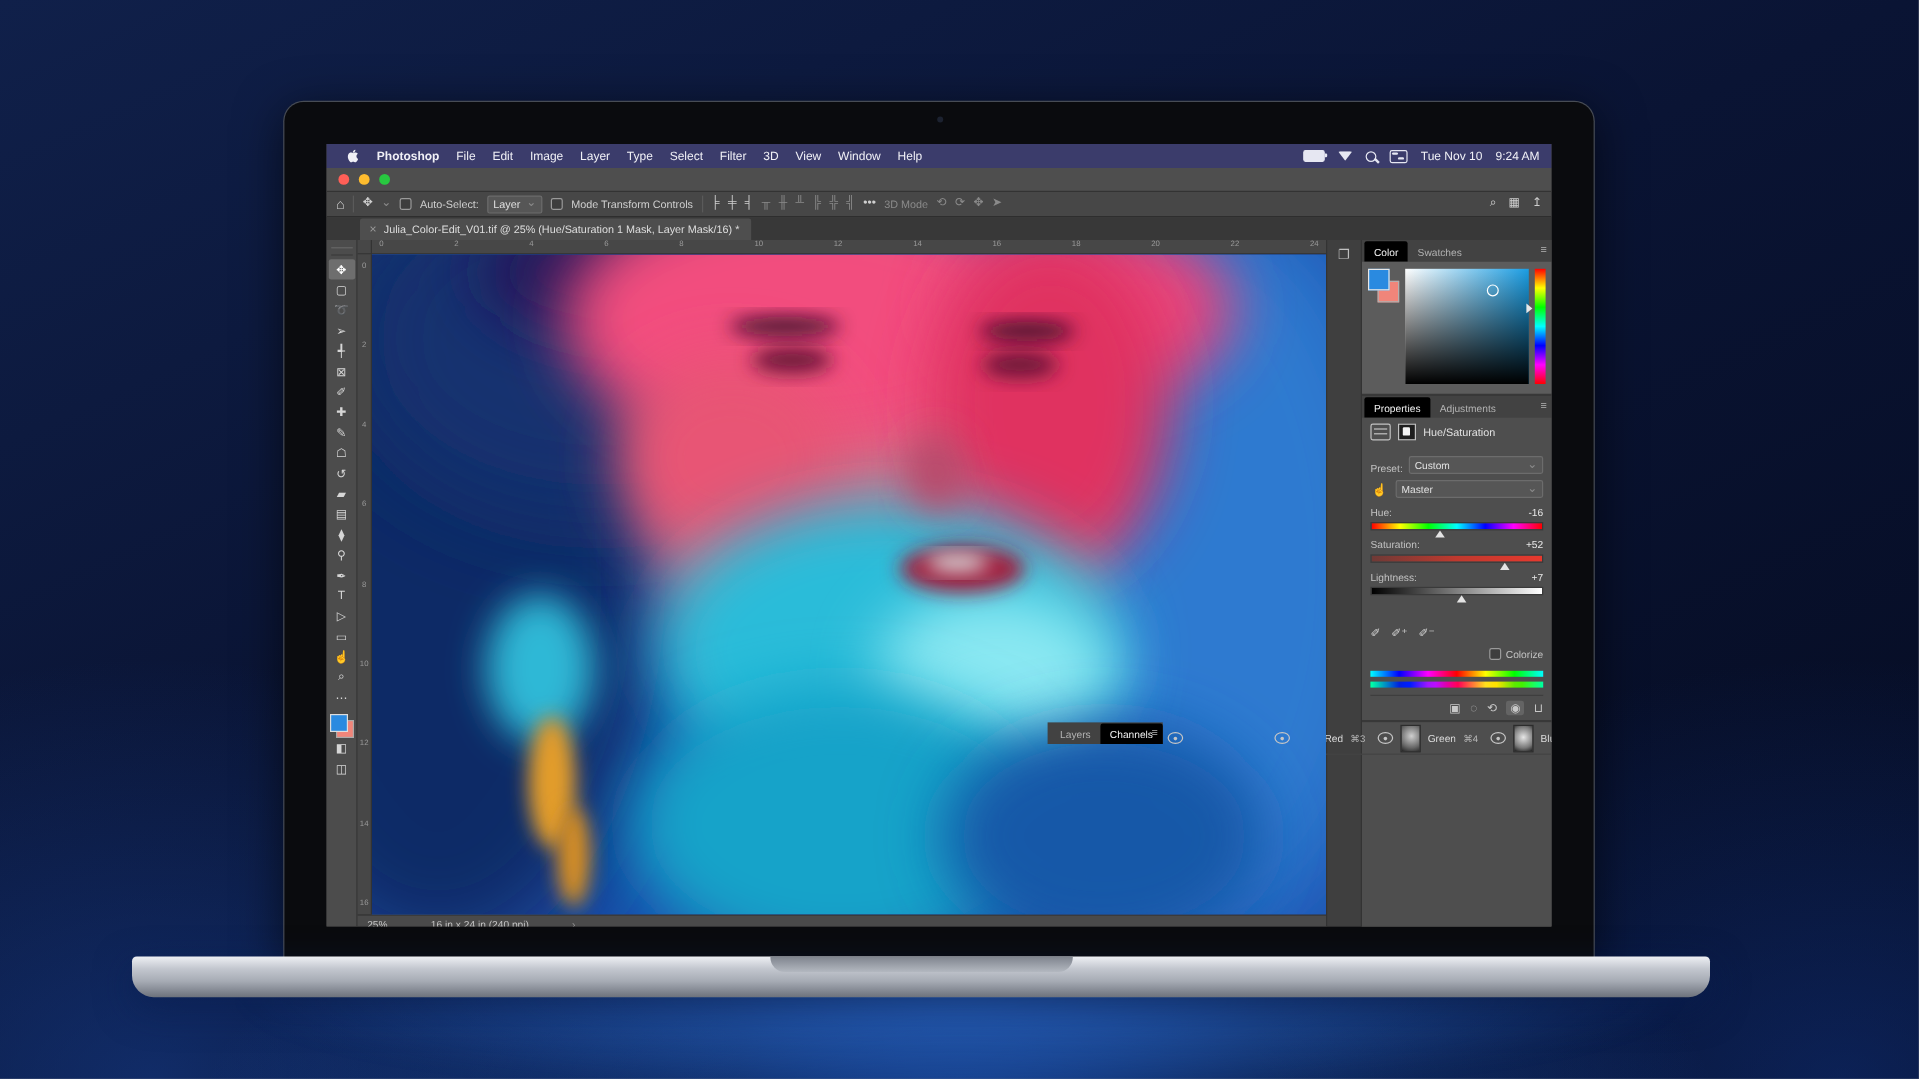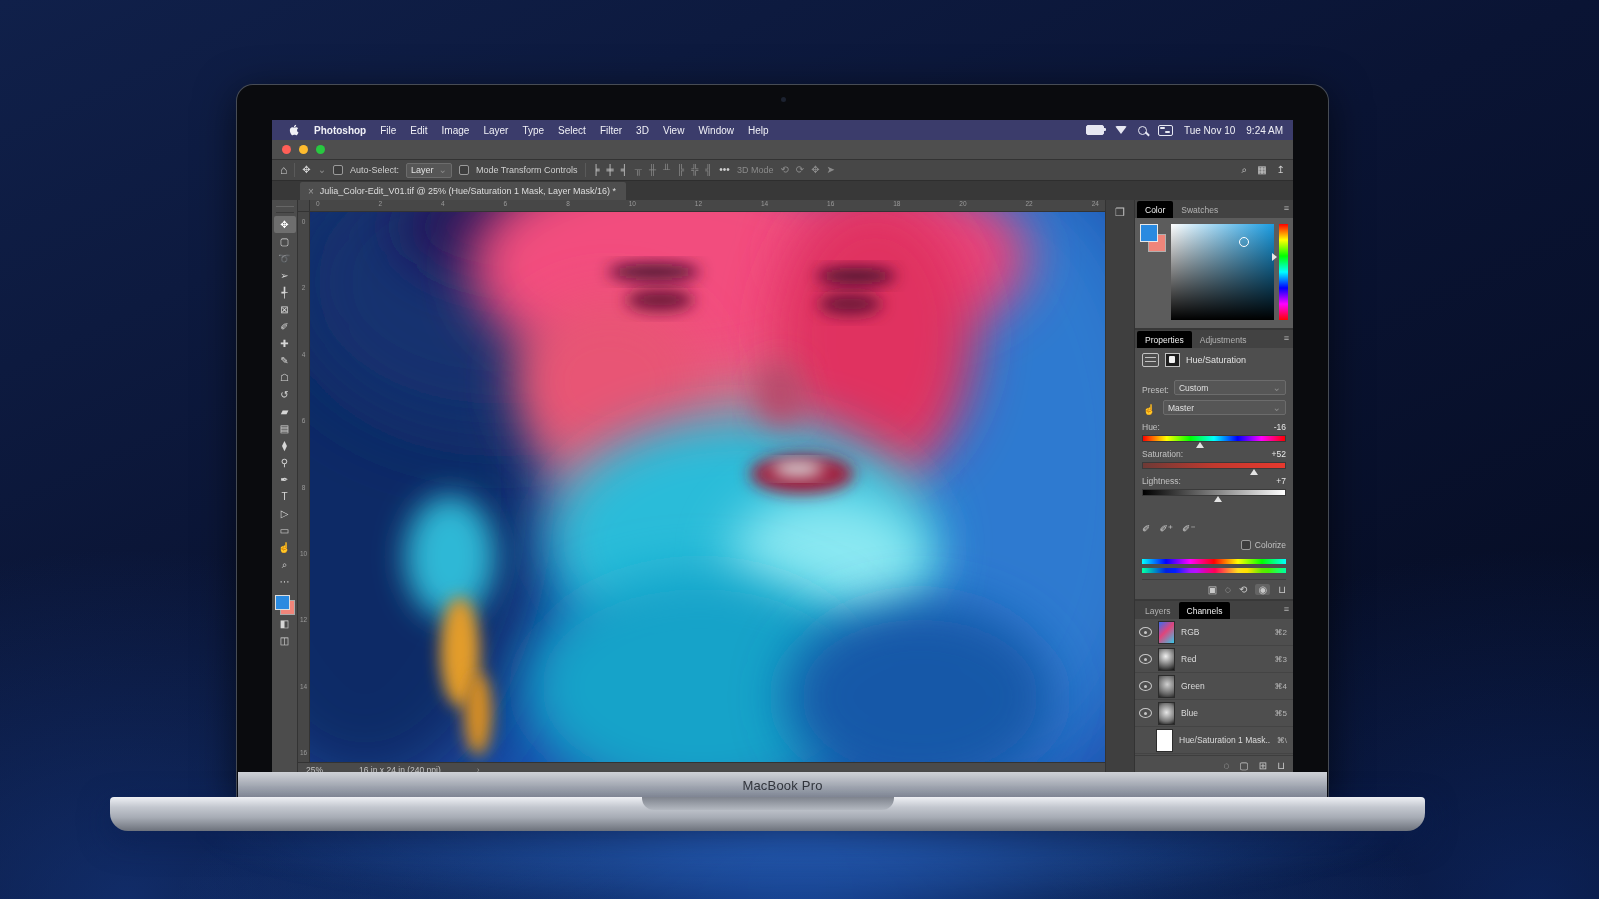--- a/index.html
+++ b/index.html
@@ -146,21 +146,21 @@
   .th40{left:40%;} .th78{left:78%;} .th53{left:53%;}
   .droppers{display:flex;align-items:center;gap:9px;margin-top:10px;font-size:10px;color:#d2d2d2;}
   .colorize{margin-left:auto;display:flex;align-items:center;gap:4px;font-size:8.5px;color:#c2c2c2;margin-top:34px;}
   .ramps{margin-top:9px;}
   .ramp{height:5px;background:linear-gradient(to right,#0ff,#00f,#f0f,#f00,#ff0,#0f0,#0ff);margin-bottom:4px;}
   .ramp.shift{filter:hue-rotate(-25deg);}
   .pfoot{display:flex;justify-content:flex-end;align-items:center;gap:8px;border-top:1px solid #3e3e3e;
     margin-top:6px;padding-top:4px;font-size:10px;color:#c8c8c8;}
   .pfoot .boxed{background:#646464;border-radius:2px;padding:0 3px;}
   
-  .chanbody{background:#4e4e4e;flex:1;display:flex;flex-direction:column;justify-content:center;}
+  .chanbody{background:#4e4e4e;flex:1;display:flex;flex-direction:row;justify-content:center;}
   .chrow{height:26px;display:flex;align-items:center;gap:6px;border-bottom:1px solid #444;padding:0 4px;}
   .eye{width:11px;height:8px;border:1px solid #c6c6c6;border-radius:50%;position:relative;flex:none;}
   .eye::after{content:"";position:absolute;left:50%;top:50%;width:3px;height:3px;margin:-1.5px 0 0 -1.5px;border-radius:50%;background:#c6c6c6;}
   .noeye{width:11px;flex:none;}
   .thmb{width:15px;height:21px;flex:none;border:1px solid #2c2c2c;}
   .thmb.rgb{background:linear-gradient(135deg,#3a6cf0 0%,#e0457b 45%,#35c8e8 100%);}
   .thmb.bw1{background:radial-gradient(circle at 45% 35%,#f0f0f0,#555 70%,#111);}
   .thmb.bw2{background:radial-gradient(circle at 55% 40%,#cfcfcf,#666 65%,#222);}
   .thmb.bw3{background:radial-gradient(circle at 50% 45%,#e6e6e6,#777 65%,#1a1a1a);}
   .thmb.white{background:#fff;}
@@ -562,20 +562,17 @@
             <span>▢</span>
             <span>⊞</span>
             <span>⊔</span>
           </div>
         </div>
 
       </div>
     </div>
   </div>
 
-  <div class="chin">
-    <span>MacBook Pro</span>
-  </div>
 </div>
 
 <div class="base">
   <div class="base-notch"></div>
 </div>
 
 </body></html>

